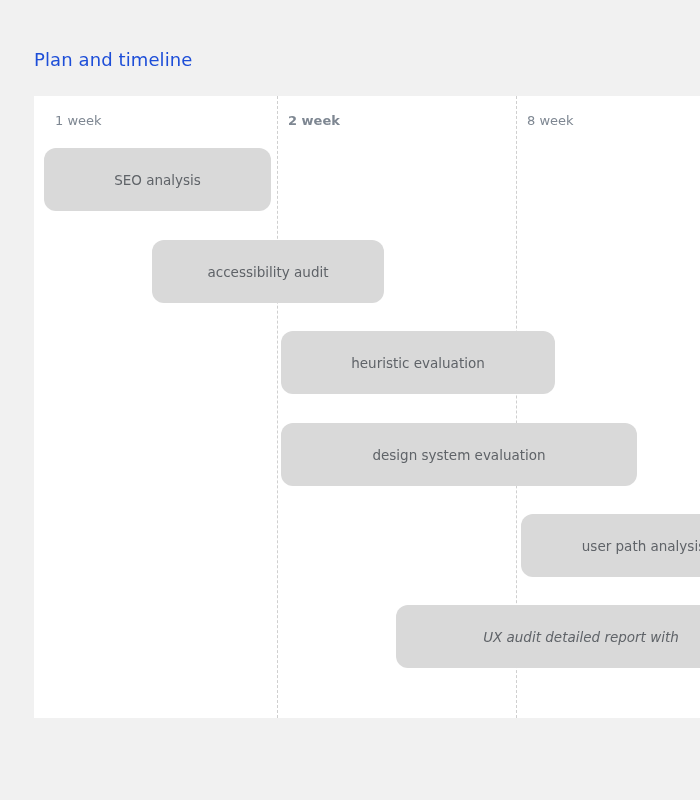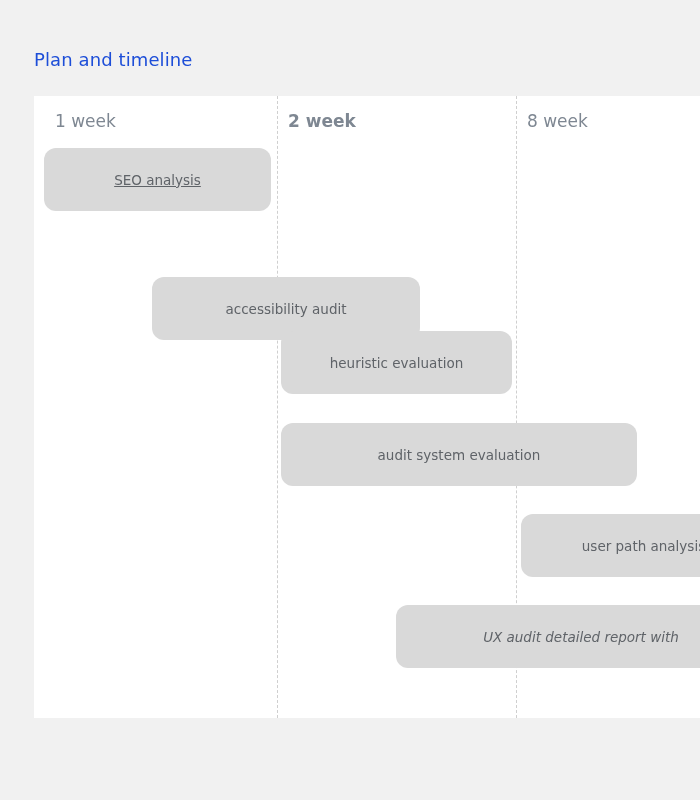--- a/index.html
+++ b/index.html
@@ -42,21 +42,21 @@
   .column-divider {
     position: absolute;
     top: 0;
     bottom: 0;
     width: 0;
     border-left: 1px dashed #cfcfcf;
   }
   .column-header {
     position: absolute;
     top: 16px;
-    font-size: 17px;
+    font-size: 13px;
     line-height: 18px;
     color: #7e8792;
     white-space: nowrap;
   }
   .task-bar {
     position: absolute;
     height: 63px;
     background: #d9d9d9;
     border-radius: 12px;
     display: flex;
@@ -84,30 +84,30 @@
         <div class="column-divider" style="left: 243px;"></div>
         <div class="column-divider" style="left: 482px;"></div>
       </div>
     <div id="headers-layer">
         <div class="column-header" style="left: 21px;">1 week</div>
         <div class="column-header" style="left: 254px; font-weight: bold;">2 week</div>
         <div class="column-header" style="left: 493px;">8 week</div>
       </div>
     <div id="bars-layer">
         <div class="task-bar" style="left: 10px; top: 52px; width: 227px; background: rgb(217, 217, 217);">
-          <span class="task-bar-label" style="color: rgb(95, 99, 104); text-decoration: underline;">SEO analysis</span>
+          <span class="task-bar-label" style="color: rgb(95, 99, 104);">SEO analysis</span>
         </div>
-        <div class="task-bar" style="left: 118px; top: 144px; width: 268px; background: rgb(217, 217, 217); margin-top: 37px;">
+        <div class="task-bar" style="left: 118px; top: 144px; width: 232px; background: rgb(217, 217, 217);">
           <span class="task-bar-label" style="color: rgb(95, 99, 104);">accessibility audit</span>
         </div>
-        <div class="task-bar" style="left: 247px; top: 235px; width: 231px; background: rgb(217, 217, 217);">
+        <div class="task-bar" style="left: 247px; top: 235px; width: 274px; background: rgb(217, 217, 217);">
           <span class="task-bar-label" style="color: rgb(95, 99, 104);">heuristic evaluation</span>
         </div>
         <div class="task-bar" style="left: 247px; top: 327px; width: 356px; background: rgb(217, 217, 217);">
-          <span class="task-bar-label" style="color: rgb(95, 99, 104);">audit system evaluation</span>
+          <span class="task-bar-label" style="color: rgb(95, 99, 104);">design system evaluation</span>
         </div>
         <div class="task-bar" style="left: 487px; top: 418px; width: 245px; background: rgb(217, 217, 217);">
           <span class="task-bar-label" style="color: rgb(95, 99, 104);">user path analysis</span>
         </div>
         <div class="task-bar" style="left: 362px; top: 509px; width: 370px; background: rgb(217, 217, 217);">
           <span class="task-bar-label" style="color: rgb(95, 99, 104); font-style: italic;">UX audit detailed report with</span>
         </div>
       </div>
   </div>
 

